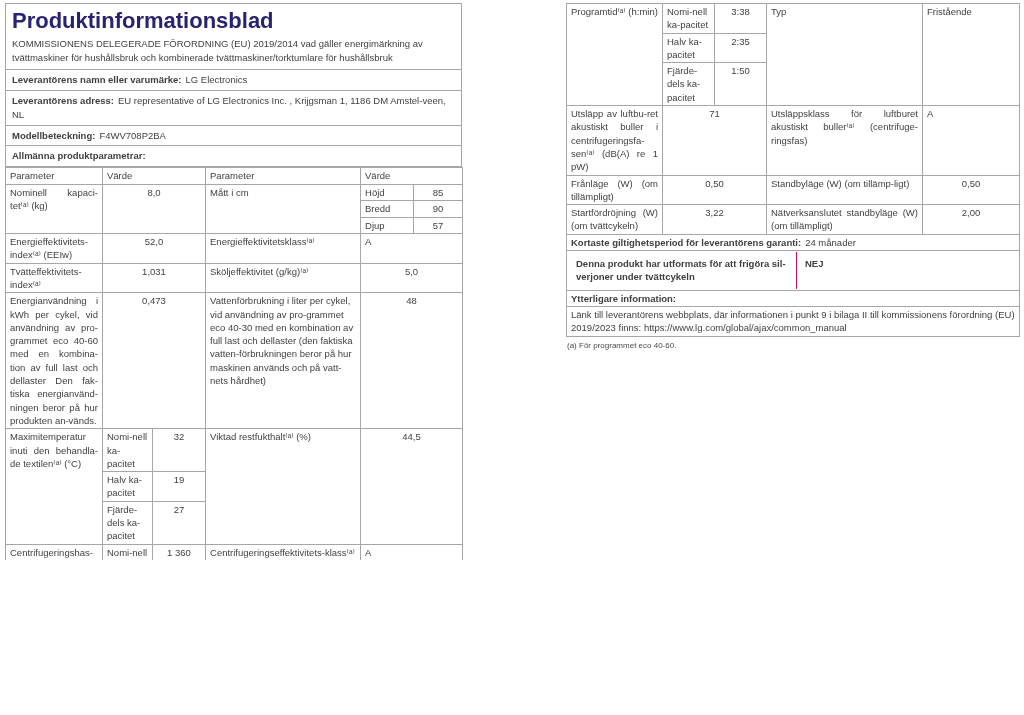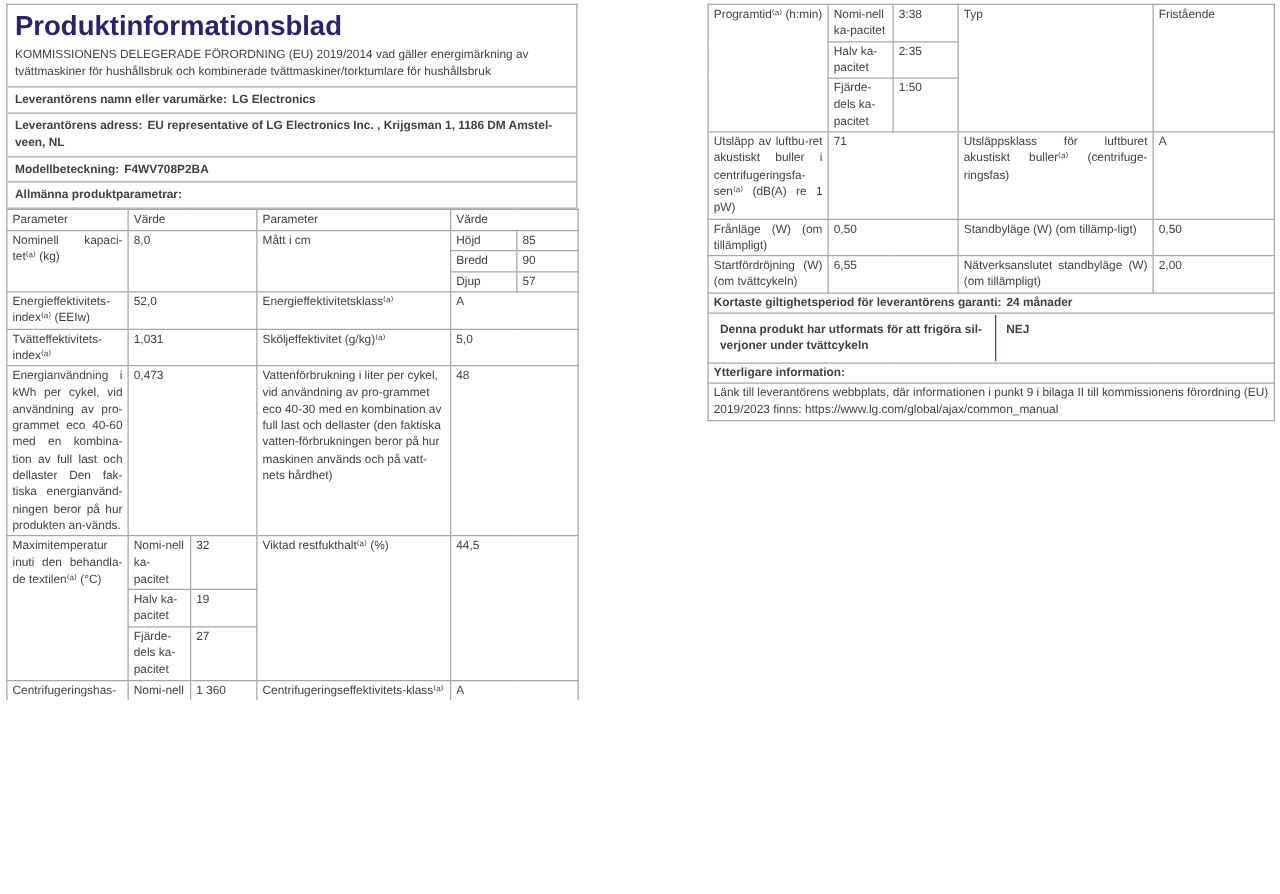--- a/index.html
+++ b/index.html
@@ -9,28 +9,28 @@
   .p1{left:5px;width:457px;}
   .p2{left:566px;width:453px;}
 
   
   .hdr{border:1px solid #a6a6a6;border-bottom:none;}
   .hdr-row{border-bottom:1px solid #a6a6a6;padding:3px 6px;font-size:9.5px;line-height:1.45;}
   .hdr-row.title-row{padding:4px 6px 5px 6px;}
   .doc-title{margin:0 0 3px 0;font-size:22px;line-height:1.2;font-weight:bold;color:#272271;}
   .reg{margin:0;font-size:9.5px;line-height:1.42;}
   .b{font-weight:bold;}
-  .val{margin-left:4px;font-weight:bold;}
+  .val{margin-left:4px;}
 
   
   table.ptable{border-collapse:collapse;table-layout:fixed;width:457px;}
   .p2 table.ptable{width:453px;}
   table.ptable td{border:1px solid #a6a6a6;vertical-align:top;padding:1px 4px;
                   font-size:9.5px;line-height:1.4;word-wrap:break-word;}
-  td.num{text-align:left;padding-right:7px;}
+  td.num{text-align:center;padding-right:7px;}
   td.just,div.just{text-align:justify;}
   tr.thead td{height:14px;}
   td.wrow{padding:6px 4px 6px 5px;}
   td.nopad{padding:0;}
   .split{display:flex;align-items:stretch;}
   .split .sl{box-sizing:border-box;width:226px;border-right:1px solid #be185d;padding:5px 4px 5px 5px;
              font-size:9.5px;line-height:1.4;}
   .split .sr{flex:1;padding:5px 8px;font-size:9.5px;line-height:1.4;}
 
   .fnote{margin-top:4px;padding-left:1px;font-size:8px;color:#4a4a4a;}
@@ -181,21 +181,21 @@
         <td>A</td>
       </tr>
       <tr>
         <td class="just">Frånläge (W) (om tillämpligt)</td>
         <td colspan="2" class="num">0,50</td>
         <td class="just">Standbyläge (W) (om tillämp-ligt)</td>
         <td class="num">0,50</td>
       </tr>
       <tr>
         <td class="just">Startfördröjning (W) (om tvättcykeln)</td>
-        <td colspan="2" class="num">6,55</td>
+        <td colspan="2" class="num">3,22</td>
         <td class="just">Nätverksanslutet standbyläge (W) (om tillämpligt)</td>
         <td class="num">2,00</td>
       </tr>
       <tr>
         <td colspan="5" class="wrow">
           <span class="b">Kortaste giltighetsperiod för leverantörens garanti:</span><span class="val">24 månader</span>
         </td>
       </tr>
       <tr>
         <td colspan="5" class="nopad">
@@ -209,17 +209,18 @@
         <td colspan="5" class="wrow b">Ytterligare information:</td>
       </tr>
       <tr>
         <td colspan="5" class="wrow">
           <span>Länk till leverantörens webbplats, där informationen i punkt 9 i bilaga II till kommissionens förordning (EU) 2019/2023 finns:</span>
           <span class="url">https://www.lg.com/global/ajax/common_manual</span>
         </td>
       </tr>
     </tbody>
       </table>
+    <div class="fnote">(a) För programmet eco 40-60.</div>
   </div>
 
   <div class="pfoot pf1">Sida 1 / 2</div>
   <div class="pfoot pf2">Sida 2 / 2</div>
 </div>
 
 </body></html>

